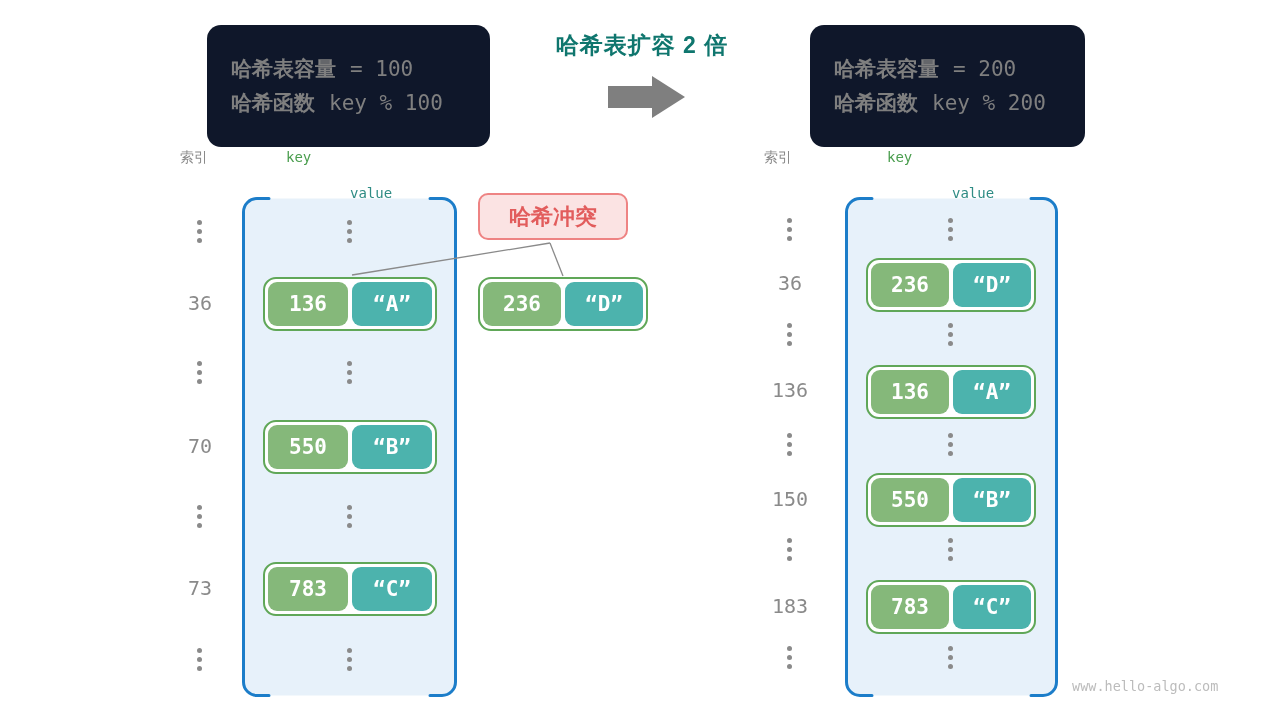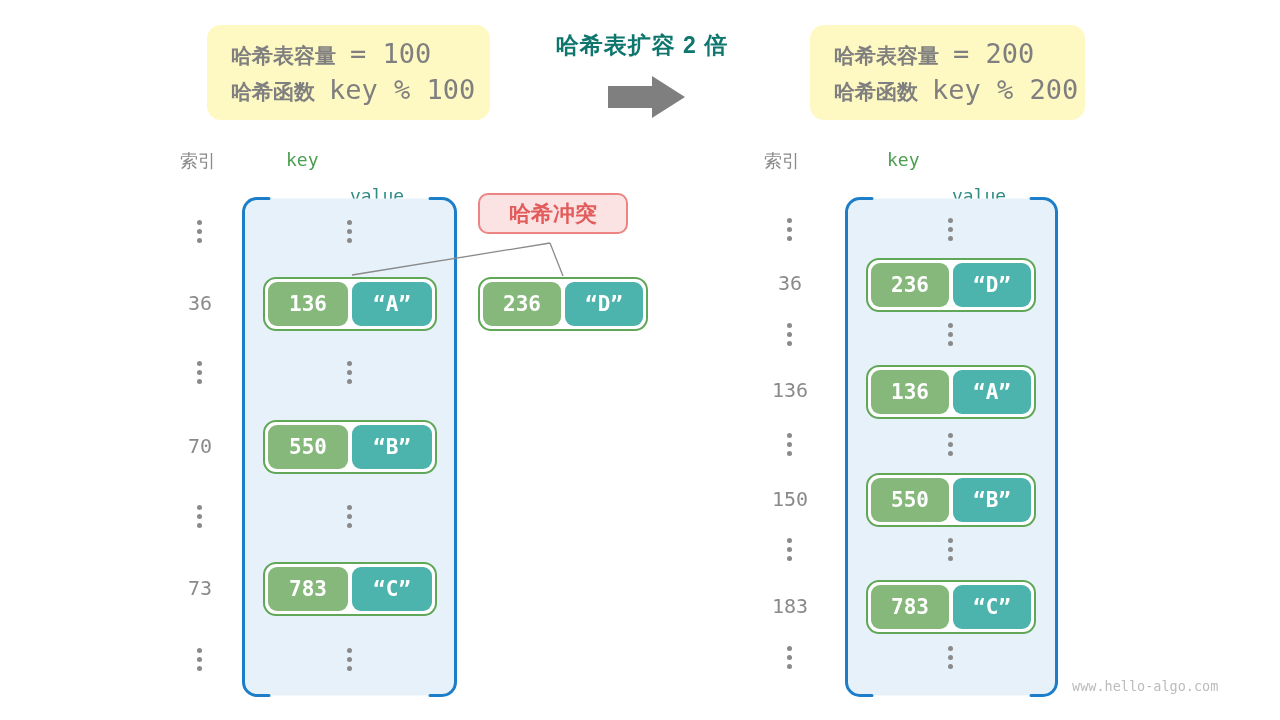--- a/index.html
+++ b/index.html
@@ -5,39 +5,39 @@
   html,body{margin:0;padding:0;}
   body{
     width:1280px;height:720px;position:relative;overflow:hidden;
     background:#ffffff;
     font-family:"Liberation Sans", sans-serif;
   }
   .mono{font-family:"DejaVu Sans Mono", monospace;}
 
   
   .info-box{
-    position:absolute;height:95px;background:#fef9c3;border-radius:14px;
+    position:absolute;height:122px;background:#0f172a;border-radius:14px;
     display:flex;flex-direction:column;justify-content:center;gap:4px;
     padding-left:24px;box-sizing:border-box;color:#7f7f7f;
   }
   .info-line{display:flex;align-items:baseline;gap:14px;font-size:21px;line-height:30px;}
   .info-line b{font-weight:bold;}
-  .info-line .mono{font-size:27px;}
+  .info-line .mono{font-size:21px;}
 
   
   .transition-title{
     position:absolute;left:517px;top:30px;width:250px;text-align:center;
     font-size:23px;font-weight:bold;color:#0f766e;letter-spacing:1px;
   }
   .arrow{position:absolute;left:608px;top:76px;display:flex;align-items:center;}
   .arrow-body{width:44px;height:22px;background:#7f7f7f;}
   .arrow-head{width:0;height:0;border-top:21px solid transparent;border-bottom:21px solid transparent;border-left:33px solid #7f7f7f;}
 
   
-  .col-header{position:absolute;font-size:18px;color:#8a8a8a;}
+  .col-header{position:absolute;font-size:14px;color:#8a8a8a;}
   .col-header.key{color:#4b9e4f;text-align:center;}
   .col-header.value{color:#2f8c85;margin-top:36px;}
 
   
   .bucket-svg{position:absolute;}
 
   
   .vdots{position:absolute;width:5px;}
   .vdots i{display:block;width:5px;height:5px;border-radius:50%;background:#8a8a8a;margin-bottom:4px;}
   .vdots i:last-child{margin-bottom:0;}
@@ -57,21 +57,21 @@
   .kbox,.vbox{
     flex:1;display:flex;align-items:center;justify-content:center;
     border-radius:9px;color:#ffffff;
     font-family:"DejaVu Sans Mono", monospace;font-size:21px;font-weight:600;
   }
   .kbox{background:#85b87a;}
   .vbox{background:#4cb3ad;}
 
   
   .collision{
-    position:absolute;left:478px;top:193px;width:150px;height:41px;
+    position:absolute;left:478px;top:193px;width:150px;height:47px;
     background:#fbe3e3;border:2px solid #ee8383;border-radius:10px;box-sizing:border-box;
     display:flex;align-items:center;justify-content:center;
     font-size:22px;font-weight:bold;color:#e25c5c;z-index:4;
   }
 
   .lines-overlay{position:absolute;left:0;top:0;z-index:2;pointer-events:none;}
 
   .watermark{
     position:absolute;left:1072px;top:678px;
     font-family:"DejaVu Sans Mono", monospace;font-size:13.5px;color:#bcbcbc;

